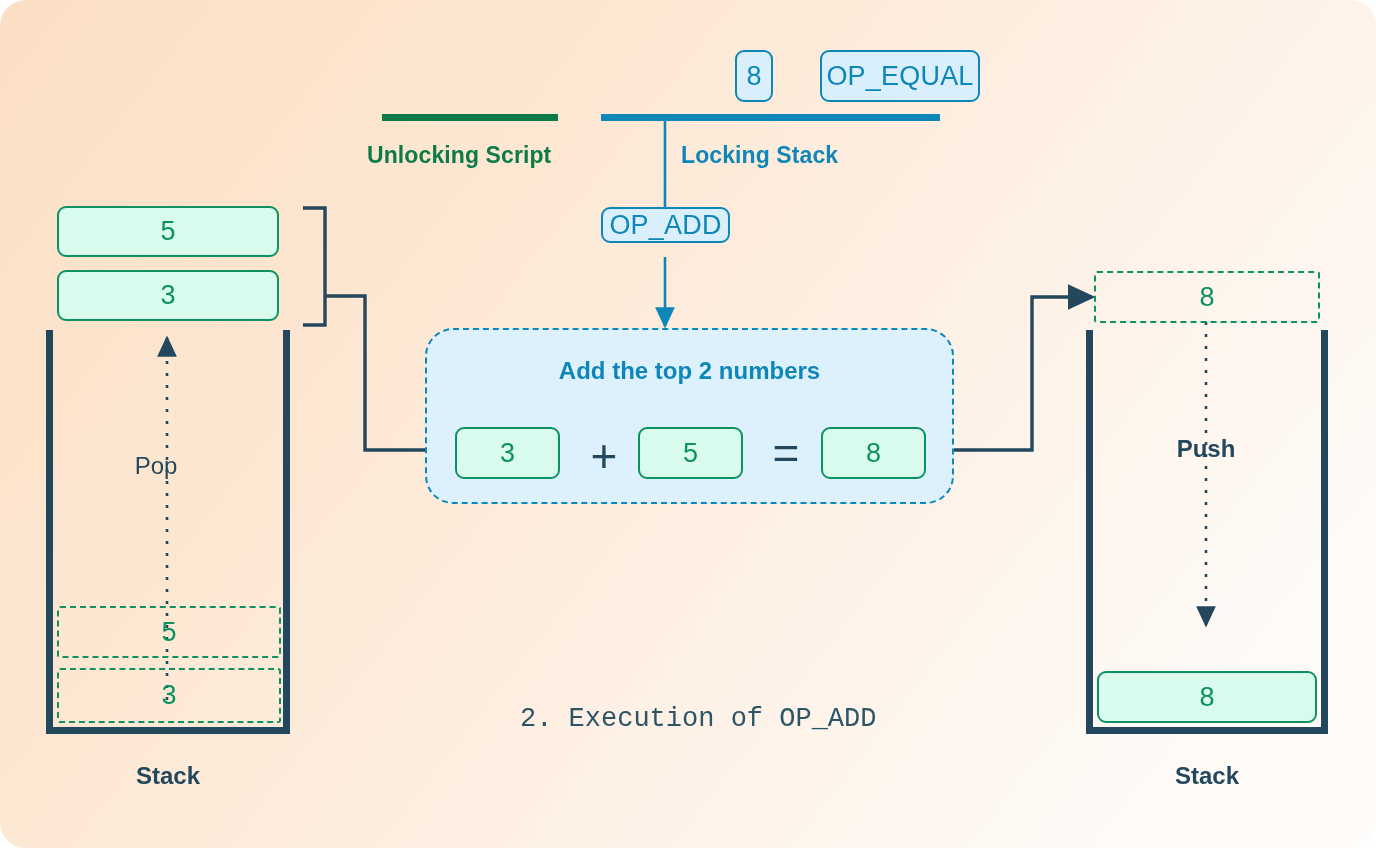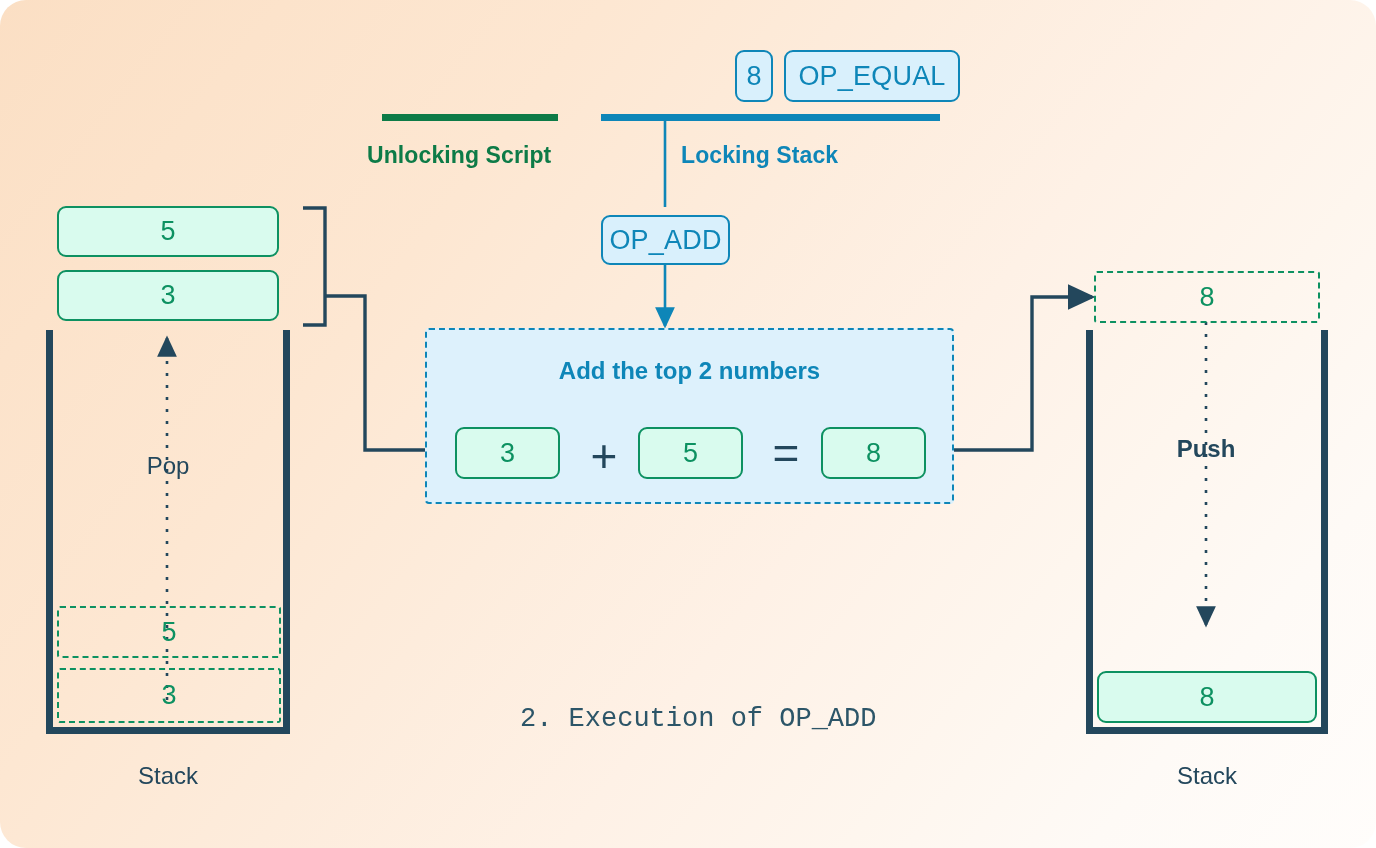--- a/index.html
+++ b/index.html
@@ -90,21 +90,21 @@
   .stack-wall {
     border-left: 7px solid #23475c;
     border-right: 7px solid #23475c;
     border-bottom: 7px solid #23475c;
     background: transparent;
   }
 
   .stack-caption {
     position: absolute;
     font-size: 24px;
-    font-weight: normal;
+    font-weight: bold;
     color: #23475c;
     text-align: center;
   }
   .stack-op {
     position: absolute;
     font-size: 24px;
     color: #23475c;
     text-align: center;
     width: 160px;
   }
@@ -171,55 +171,55 @@
 
     <line x1="167" y1="700" x2="167" y2="338" stroke="#23475c" stroke-width="2.6" stroke-dasharray="3 9" stroke-linecap="butt" marker-end="url(#arrow-navy-up)"></line>
 
     <line x1="1206" y1="322" x2="1206" y2="625" stroke="#23475c" stroke-width="2.6" stroke-dasharray="3 9" stroke-linecap="butt" marker-end="url(#arrow-navy)"></line>
   </svg>
 
   <div class="abs chip" style="left:735px; top:50px; width:38px; height:52px;">
     <span>8</span>
   </div>
 
-  <div class="abs chip" style="left:784px; top:50px; width:176px; height:52px;">
+  <div class="abs chip" style="left:820px; top:50px; width:160px; height:52px;">
     <span>OP_EQUAL</span>
   </div>
 
   <div class="bar bar-unlock" style="left:382px; top:114px; width:176px;"></div>
   <div class="script-label lbl-unlock" style="left:367px; top:142px;">Unlocking Script</div>
 
   <div class="bar bar-lock" style="left:601px; top:114px; width:339px;"></div>
   <div class="script-label lbl-lock" style="left:681px; top:142px;">Locking Stack</div>
 
-  <div class="abs chip" style="left:601px; top:207px; width:129px; height:50px;margin-top:8px;">
+  <div class="abs chip" style="left:601px; top:207px; width:129px; height:36px;">
     <span>OP_ADD</span>
   </div>
 
   <div class="abs valbox" style="left:57px; top:206px; width:222px; height:51px;">
     <span>5</span>
   </div>
   <div class="abs valbox" style="left:57px; top:270px; width:222px; height:51px;">
     <span>3</span>
   </div>
 
   <div class="abs stack-wall" style="left:46px; top:330px; width:244px; height:404px;"></div>
 
-  <div class="stack-op" style="left:88px; top:452px;">Pop</div>
+  <div class="stack-op" style="left:76px; top:452px;">Pop</div>
 
   <div class="abs valbox-ghost" style="left:57px; top:606px; width:224px; height:52px;">
     <span>5</span>
   </div>
   <div class="abs valbox-ghost" style="left:57px; top:668px; width:224px; height:55px;">
     <span>3</span>
   </div>
 
   <div class="stack-caption" style="left:88px; top:762px; width:160px;">Stack</div>
 
-  <div class="compute" style="left:425px; top:328px; width:525px; height:172px;">
+  <div class="compute" style="left:425px; top:328px; width:525px; height:172px;border-radius:28px;">
     <div class="compute-title" style="top:27px;">Add the top 2 numbers</div>
 
     <div class="abs valbox" style="left:28px; top:97px; width:105px; height:52px;">
       <span>3</span>
     </div>
 
     <div class="op-sym" style="left:148px; top:103px; width:58px;">+</div>
 
     <div class="abs valbox" style="left:211px; top:97px; width:105px; height:52px;">
       <span>5</span>

